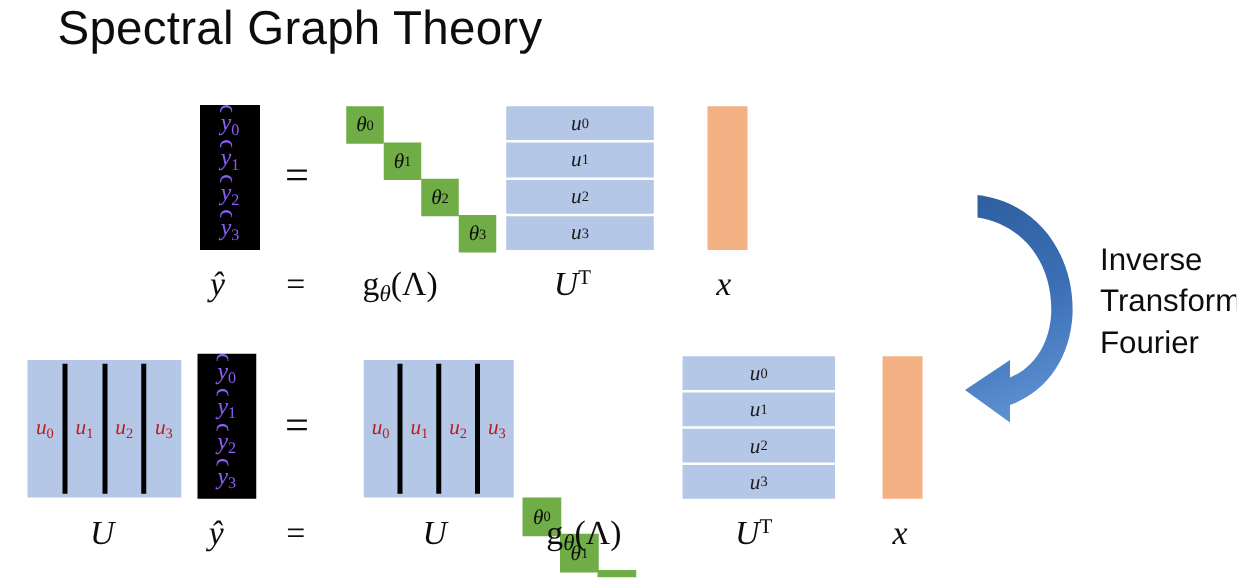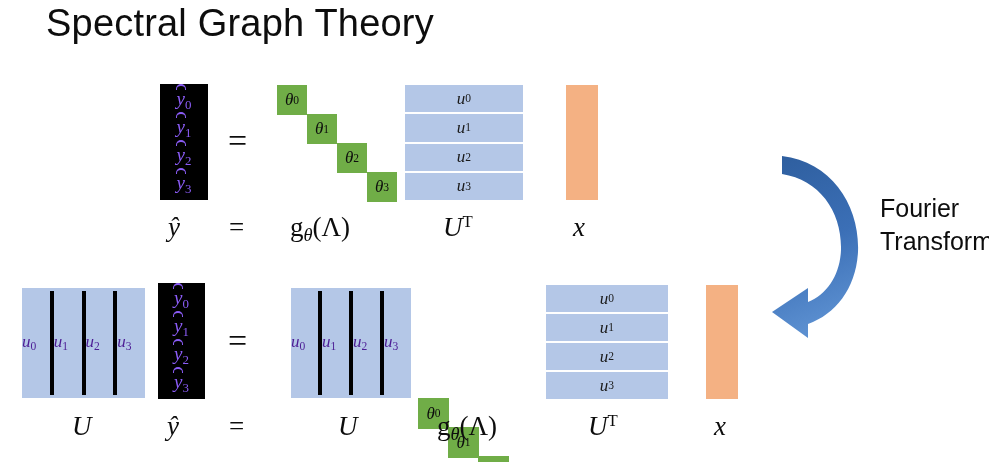--- a/index.html
+++ b/index.html
@@ -107,25 +107,25 @@
   .ut .row + .row { margin-top: 2px; }
 
   .umat {
     background: #b4c7e7;
     display: flex;
     box-sizing: border-box;
     align-items: center;
   }
   .umat .col {
     flex: 1;
-    text-align: left;
+    text-align: center;
     font-family: "Liberation Serif", serif;
     font-style: italic;
     font-size: 17px;
-    color: #4c1d95;
+    color: #b91c1c;
   }
   .umat .divider {
     width: 4px;
     background: #000000;
     align-self: stretch;
     margin: 3px 0;
     flex: 0 0 4px;
   }
 
   
@@ -376,17 +376,18 @@
                L 2 164
                L 38 140
                L 38 154
                C 58 146, 70 126, 71 102
                C 72 64, 50 32, 12 26
                Z" fill="url(#arrGrad)"></path>
     </svg>
   </div>
 
   <div class="abs" id="ift-caption">
+    <div>Inverse</div>
+    <div>Transform</div>
     <div>Fourier</div>
-    <div>Transform</div>
   </div>
 
 </div>
 
 </body></html>

